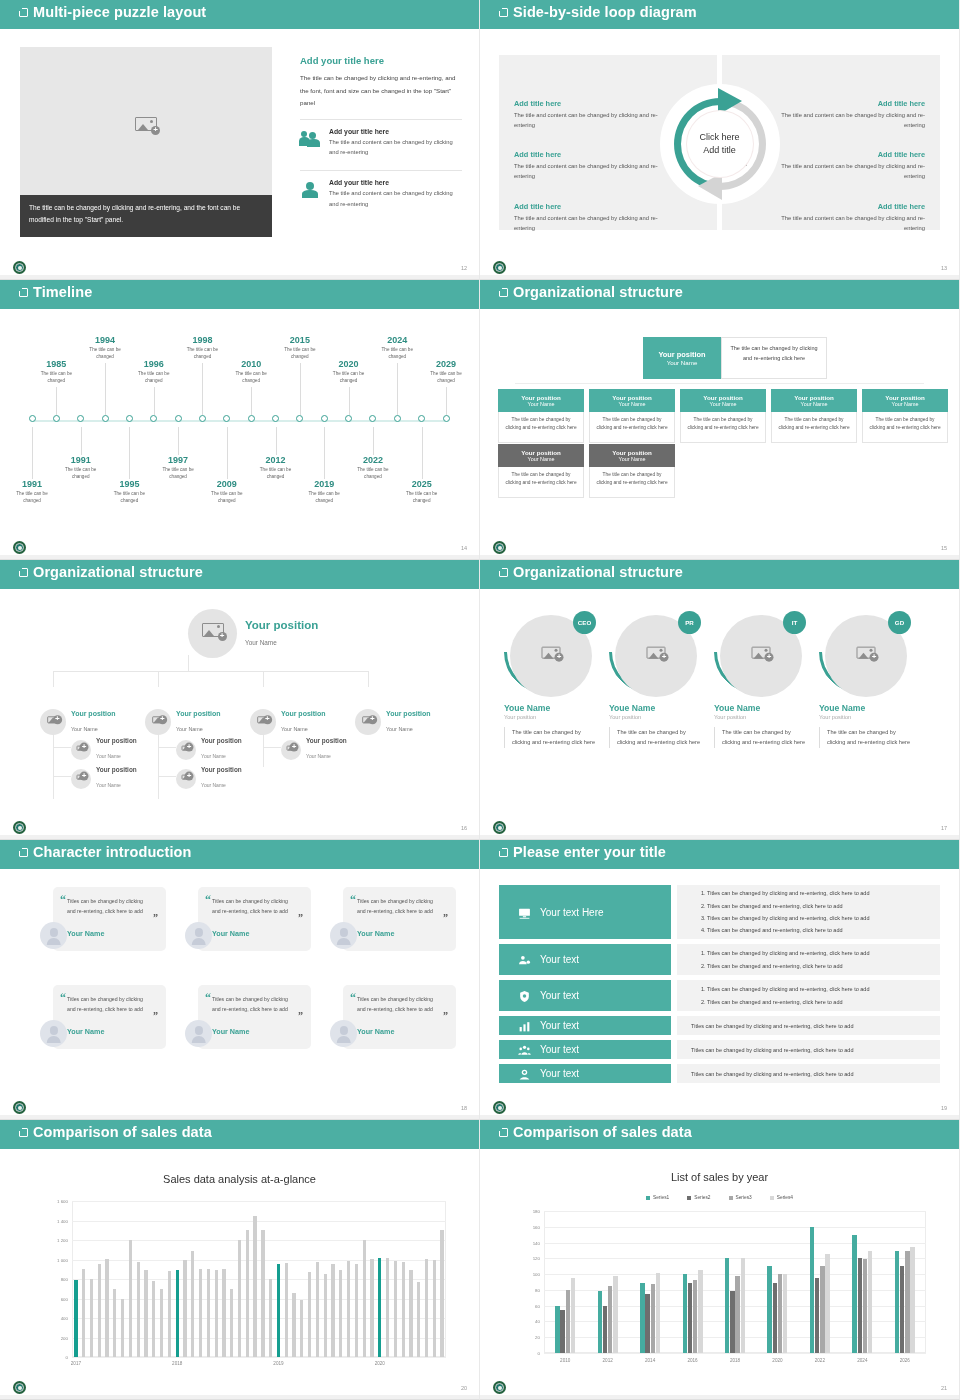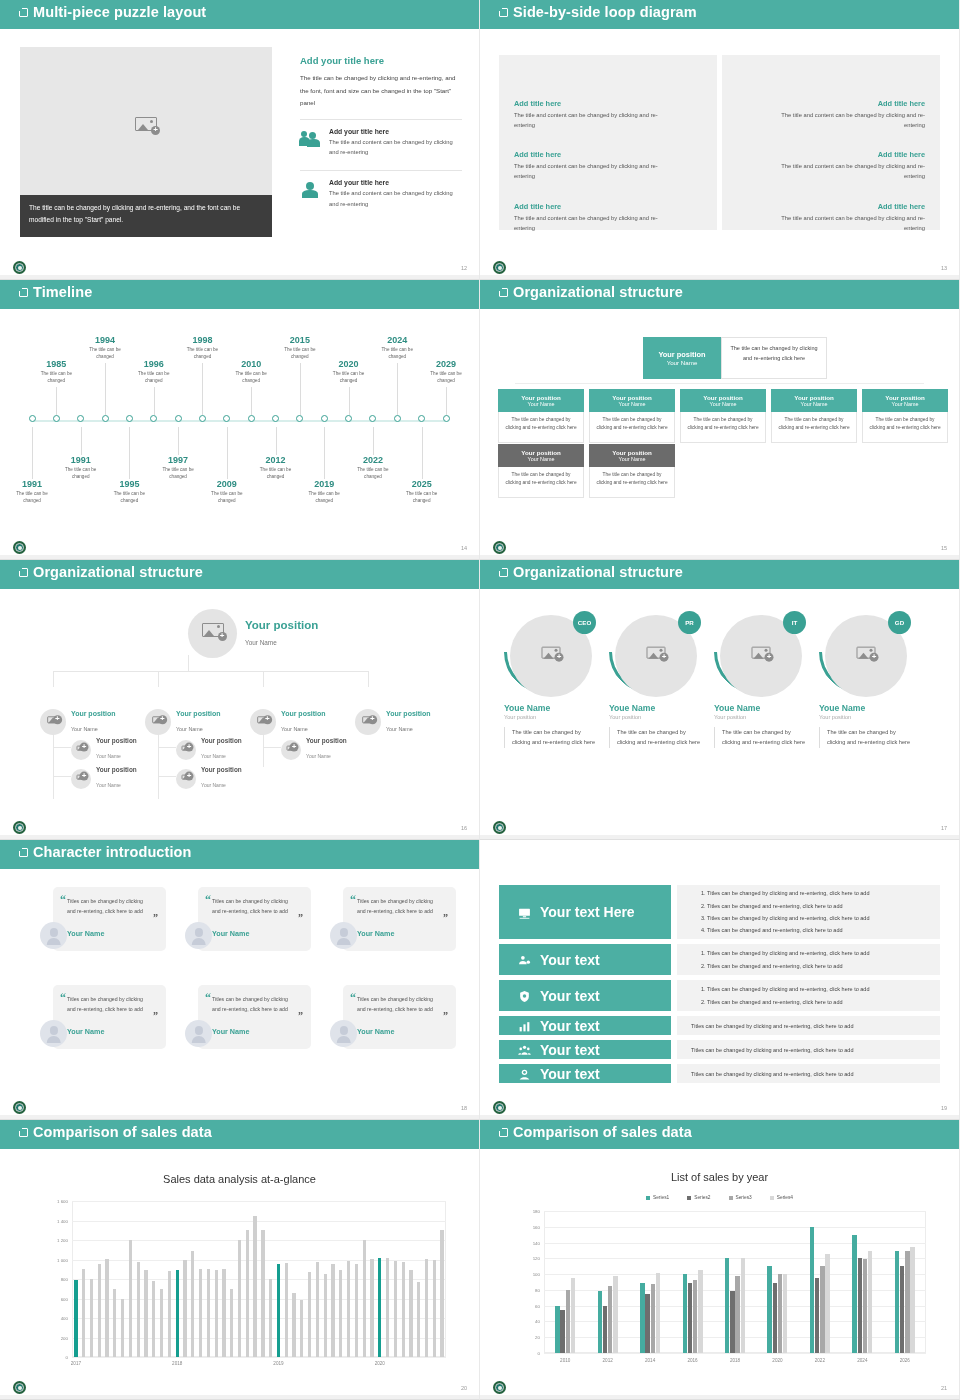--- a/index.html
+++ b/index.html
@@ -223,21 +223,21 @@
   .q18 .tx{ font-size:5.2px; line-height:1.95; color:#555; width:82px; }
   .q18 .nm{ position:absolute; left:14px; bottom:13px; font-size:7.2px; color:#3aa194; font-weight:bold; }
   .q18 .av{ position:absolute; left:0; top:35px; width:27px; height:27px; }
 
   
   .r19{ position:absolute; left:19px; right:19px; display:flex; }
   .r19 .lbl{
     width:172px; flex:0 0 172px; background:#4cafa3; color:#fff;
     display:flex; align-items:center; gap:8px; padding-left:18px;
   }
-  .r19 .lbl .t{ font-size:14px; font-weight:bold; }
+  .r19 .lbl .t{ font-size:10px; font-weight:normal; }
   .r19 .body{
     flex:1; background:#f2f2f2; margin-left:6px; padding:7px 14px; display:flex;
     flex-direction:column; justify-content:center;
   }
   .r19 .body ol{ margin:0; padding-left:16px; }
   .r19 .body li{ font-size:5.5px; line-height:2.25; color:#444; }
   .r19 .body .plain{ font-size:5.5px; color:#444; }
   .ico19{ width:15px; height:13px; position:relative; }
 
   
@@ -332,20 +332,35 @@
       </div>
       <div class="s13-txt r" style="right:34px; top:97px;">
         <h4>Add title here</h4>
         <p>The title and content can be changed by clicking and re-entering</p>
       </div>
       <div class="s13-txt r" style="right:34px; top:149px;">
         <h4>Add title here</h4>
         <p>The title and content can be changed by clicking and re-entering</p>
       </div>
 
+      <div class="loopwrap">
+        <div class="loop-bgc"></div>
+        <svg width="120" height="120" viewBox="0 0 120 120" style="position:absolute;left:0;top:0;">
+          <path d="M60 14 A46 46 0 0 0 60 106 L60 99 A39 39 0 0 1 60 21 Z" fill="#3aa194" transform="rotate(0 60 60)"></path>
+          <path d="M60 106 A46 46 0 0 0 60 14 L60 21 A39 39 0 0 1 60 99 Z" fill="#d4d4d4"></path>
+          <polygon points="58,4 58,31 82,17" fill="#3aa194"></polygon>
+          <polygon points="62,89 62,116 38,102" fill="#d4d4d4"></polygon>
+        </svg>
+        <div class="arclab l">Add your title here</div>
+        <div class="arclab r" style="color:#6d6d6d;">Add your title here</div>
+        <div class="cyc-center">
+          <span>Click here</span>
+          <span>Add title</span>
+        </div>
+      </div>
     </div>
     <div class="logo">
         <span class="ring"></span>
         <span class="ring2"></span>
         <span class="dot"></span>
       </div>
     <div class="pgnum">13</div>
   </div>
 
   <div class="slide">
@@ -847,20 +862,24 @@
     </div>
     <div class="logo">
         <span class="ring"></span>
         <span class="ring2"></span>
         <span class="dot"></span>
       </div>
     <div class="pgnum">18</div>
   </div>
 
   <div class="slide">
+    <div class="sl-head">
+      <span class="sq"></span>
+      <div class="sl-title">Please enter your title</div>
+    </div>
     <div class="sl-body">
       <div id="s19host">
           <div class="r19" style="top: 16px; height: 54px;">
             <div class="lbl">
               <span class="ico19"><svg width="15" height="13" viewBox="0 0 24 24" fill="#fff">
                   <rect x="2" y="3" width="20" height="13" rx="1"></rect>
                   <rect x="9" y="17" width="6" height="2"></rect>
                   <rect x="3" y="20" width="18" height="1.6"></rect>
                 </svg></span>
               <span class="t">Your text Here</span>

